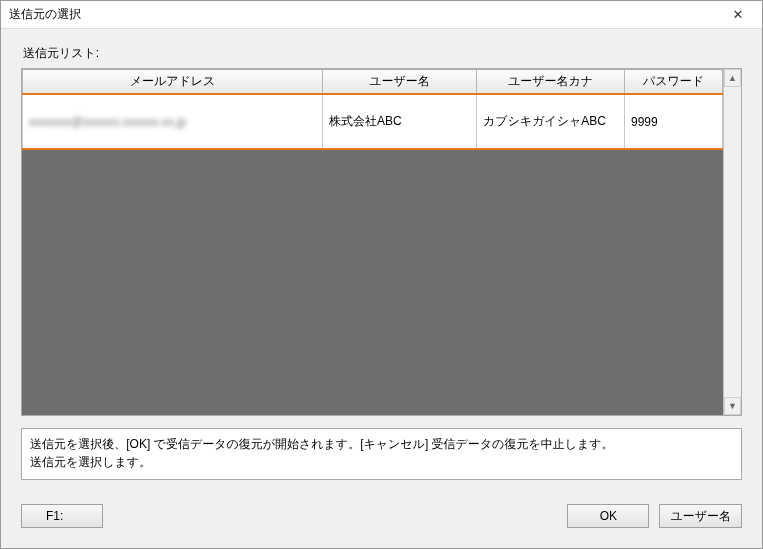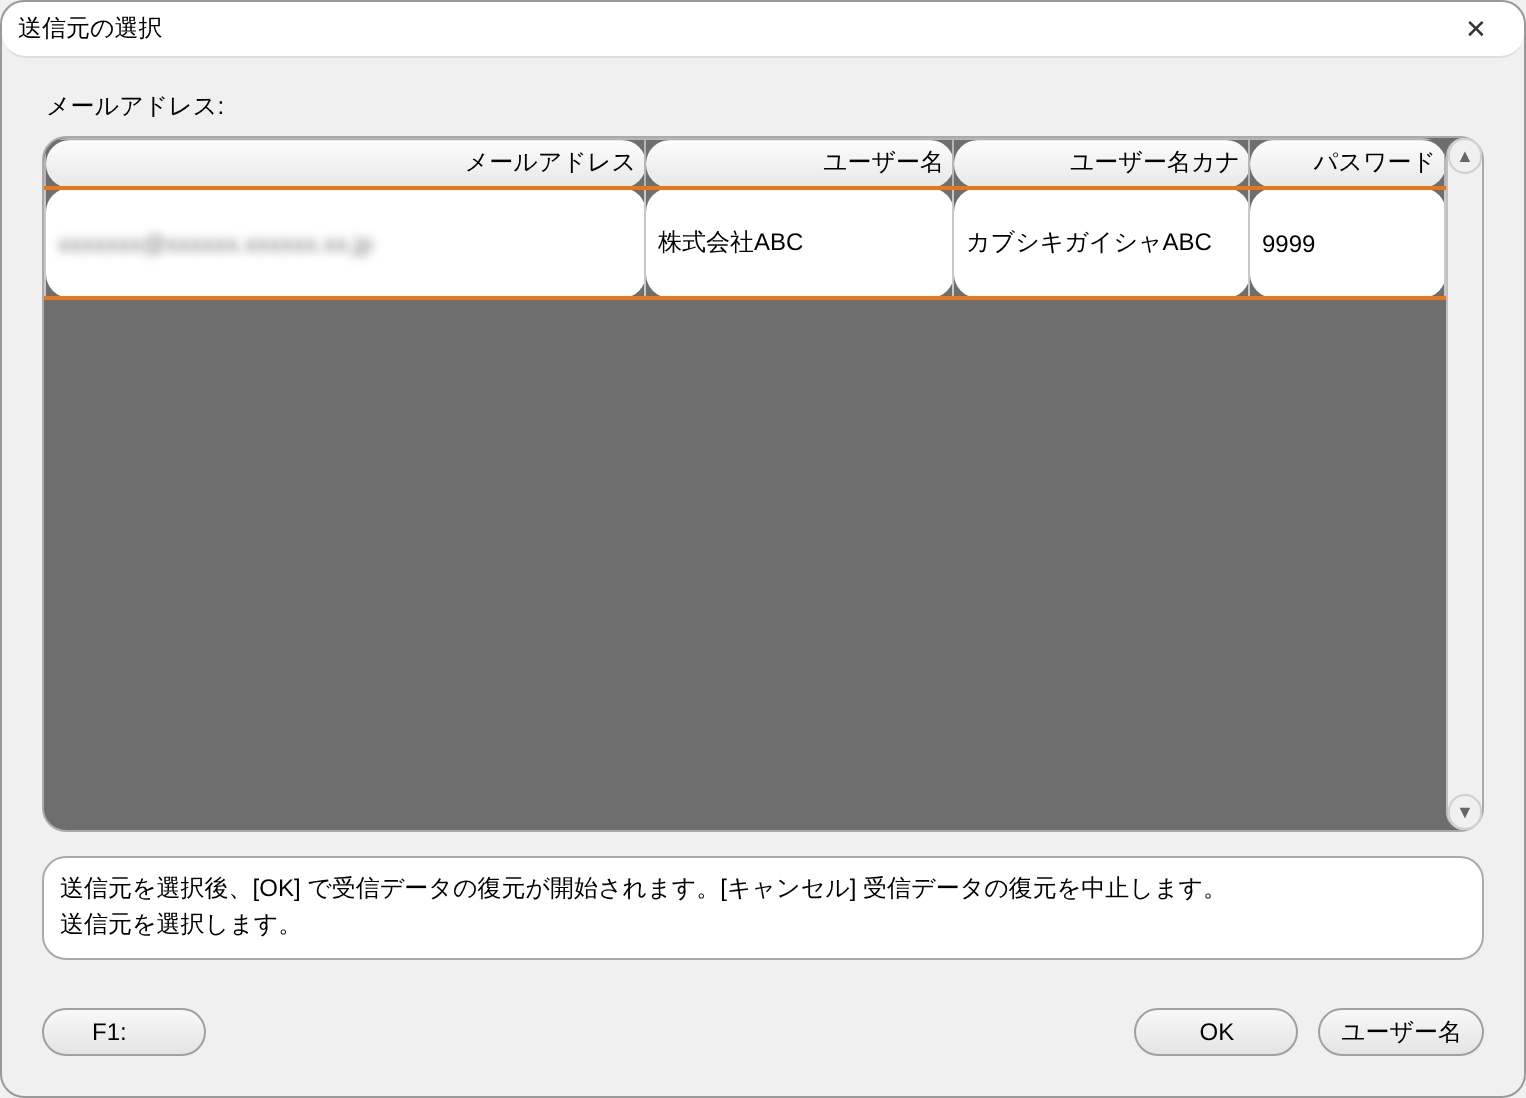--- a/index.html
+++ b/index.html
@@ -1,15 +1,15 @@
 <!DOCTYPE html>
 <html><head>
 <meta charset="utf-8">
 <style>
-  * { box-sizing: border-box; border-radius: 12px; }
+  * { box-sizing: border-box; }
   body {
     margin: 0;
     font-family: "MS UI Gothic", "Meiryo", sans-serif;
     font-size: 12px;
     background: #f0f0f0;
     width: 763px;
     height: 549px;
     overflow: hidden;
     border: 1px solid #999;
   }
@@ -68,21 +68,21 @@
     color: #666;
   }
   .vscroll .track { flex: 1; background: #f0f0f0; }
   table { border-collapse: collapse; width: 100%; table-layout: fixed; }
   thead th {
     background: linear-gradient(#fcfcfc,#e8e8e8);
     border: 1px solid #b5b5b5;
     font-weight: normal;
     font-size: 12px;
     padding: 3px 4px;
-    text-align: right;
+    text-align: center;
     height: 20px;
   }
   tbody tr.selected td {
     border-top: 2px solid #e67817;
     border-bottom: 2px solid #e67817;
     background: #fff;
   }
   tbody td {
     border-left: 1px solid #c8c8c8;
     border-right: 1px solid #c8c8c8;
@@ -126,21 +126,21 @@
 </style>
 </head>
 <body>
 
 <div class="titlebar">
   <span class="title">送信元の選択</span>
   <span class="close">✕</span>
 </div>
 
 <div class="content">
-  <div class="list-label">メールアドレス:</div>
+  <div class="list-label">送信元リスト:</div>
 
   <div class="grid-wrap">
     <div class="grid">
       <table>
         <colgroup>
           <col style="width:300px">
             <col style="width:154px">
             <col style="width:148px">
             <col>
         </colgroup>

